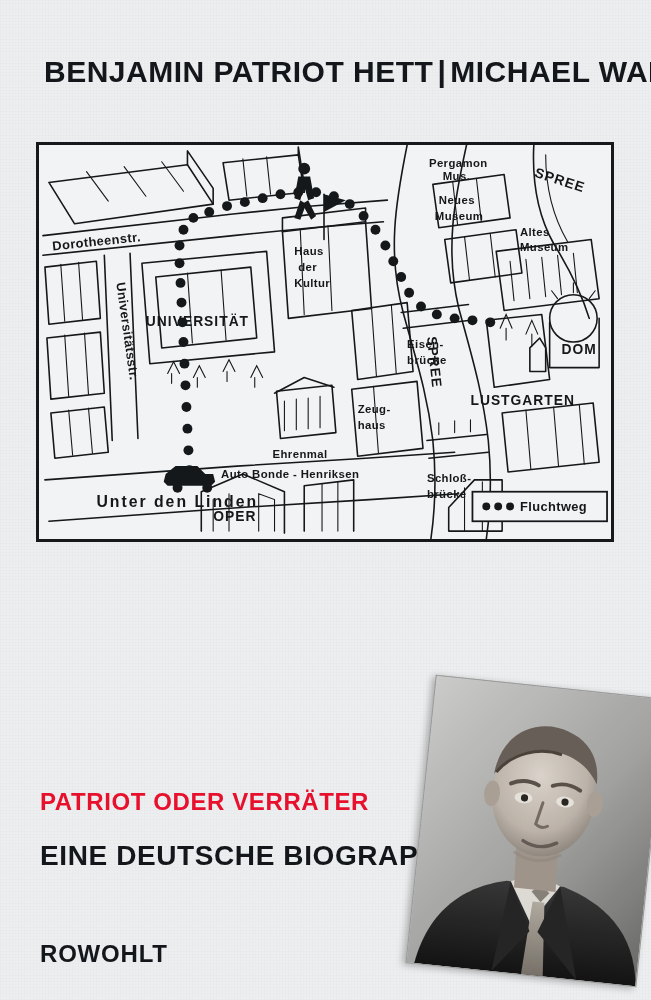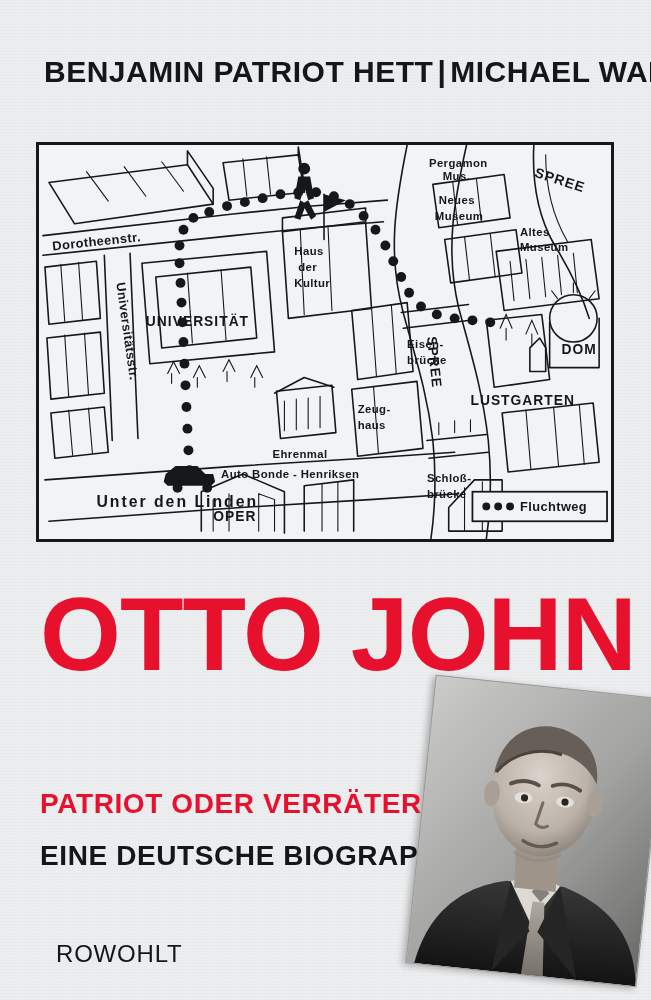--- a/index.html
+++ b/index.html
@@ -85,21 +85,21 @@
     letter-spacing: -1px;
     line-height: 1;
     z-index: 3;
     white-space: nowrap;
   }
   .subtitle1 {
     position: absolute;
     top: 788px;
     left: 40px;
     color: #e8112d;
-    font-size: 28px;
+    font-size: 24px;
     font-weight: bold;
     letter-spacing: 0.6px;
     z-index: 5;
     white-space: nowrap;
   }
   .subtitle2 {
     position: absolute;
     top: 840px;
     left: 40px;
     color: #13161a;
@@ -108,24 +108,23 @@
     letter-spacing: 0.6px;
     z-index: 3;
     white-space: nowrap;
   }
   .publisher {
     position: absolute;
     top: 940px;
     left: 40px;
     color: #13161a;
     font-size: 24px;
-    font-weight: normal;
+    font-weight: bold;
     letter-spacing: 0.8px;
     z-index: 5;
-    margin-left: 16px;
   }
 
   
   .photo {
     position: absolute;
     top: 686px;
     left: 420px;
     width: 232px;
     height: 290px;
     transform: rotate(6deg);
@@ -319,21 +318,20 @@
       <g>
         <rect x="438" y="352" width="136" height="30" fill="#f2f3f4" stroke="#15181b" stroke-width="1.8"></rect>
         <circle class="mp-fill" cx="452" cy="367" r="4"></circle>
         <circle class="mp-fill" cx="464" cy="367" r="4"></circle>
         <circle class="mp-fill" cx="476" cy="367" r="4"></circle>
         <text class="maplabel" x="486" y="372">Fluchtweg</text>
       </g>
     </svg>
   </div>
 
-  <div class="title">OTTO JOHN</div>
 
   <div class="photo">
     <svg viewBox="0 0 232 290" preserveAspectRatio="xMidYMid slice">
       <defs>
         <linearGradient id="bgGrad" x1="0" y1="0" x2="1" y2="1">
           <stop offset="0%" stop-color="#d6d6d4"></stop>
           <stop offset="55%" stop-color="#aaaaa8"></stop>
           <stop offset="100%" stop-color="#6e6e6d"></stop>
         </linearGradient>
         <radialGradient id="faceGrad" cx="45%" cy="35%" r="70%">

